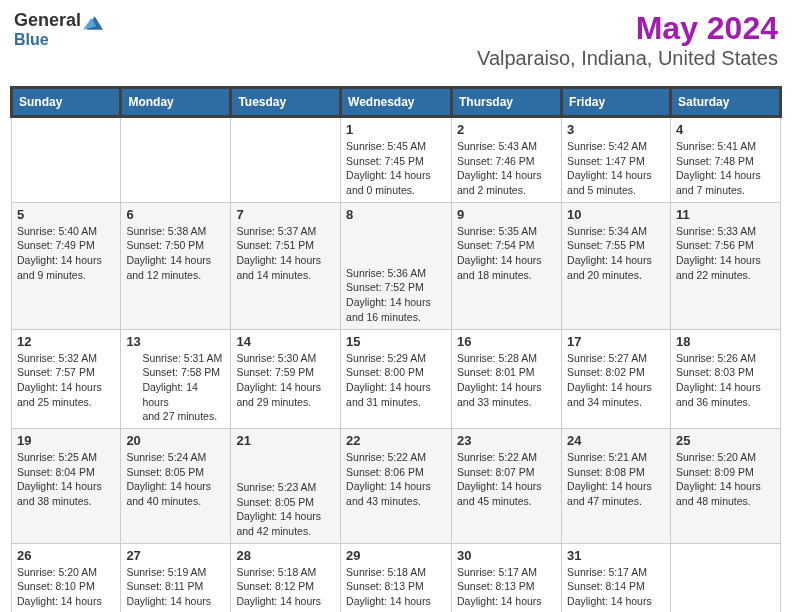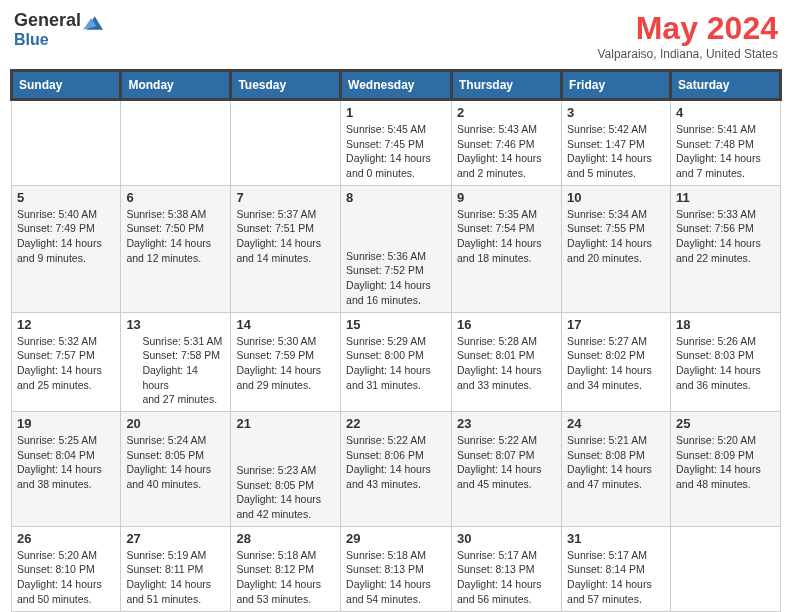--- a/index.html
+++ b/index.html
@@ -7,21 +7,21 @@
       font-family: Arial, sans-serif;
       background: #fff;
       width: 792px;
       min-height: 612px;
       padding: 10px;
     }
     .header-area {
       display: flex;
       justify-content: space-between;
       align-items: flex-start;
-      margin-bottom: 8px;
+      margin-bottom: 16px;
       padding: 0 4px;
     }
     .logo {
       display: flex;
       flex-direction: column;
       align-items: flex-start;
     }
     .logo-text-general {
       font-size: 18px;
       font-weight: bold;
@@ -43,24 +43,24 @@
     .logo-row {
       display: flex;
       align-items: center;
     }
     .title-area {
       text-align: right;
     }
     .title-main {
       font-size: 32px;
       font-weight: bold;
-      color: #ef4444;
+      color: #a21caf;
     }
     .title-sub {
-      font-size: 12px;
+      font-size: 20px;
       color: #555;
     }
     .calendar-table {
       width: 100%;
       border-collapse: collapse;
       font-size: 11px;
     }
     .calendar-table th {
       background-color: #2e6da4;
       color: #fff;

